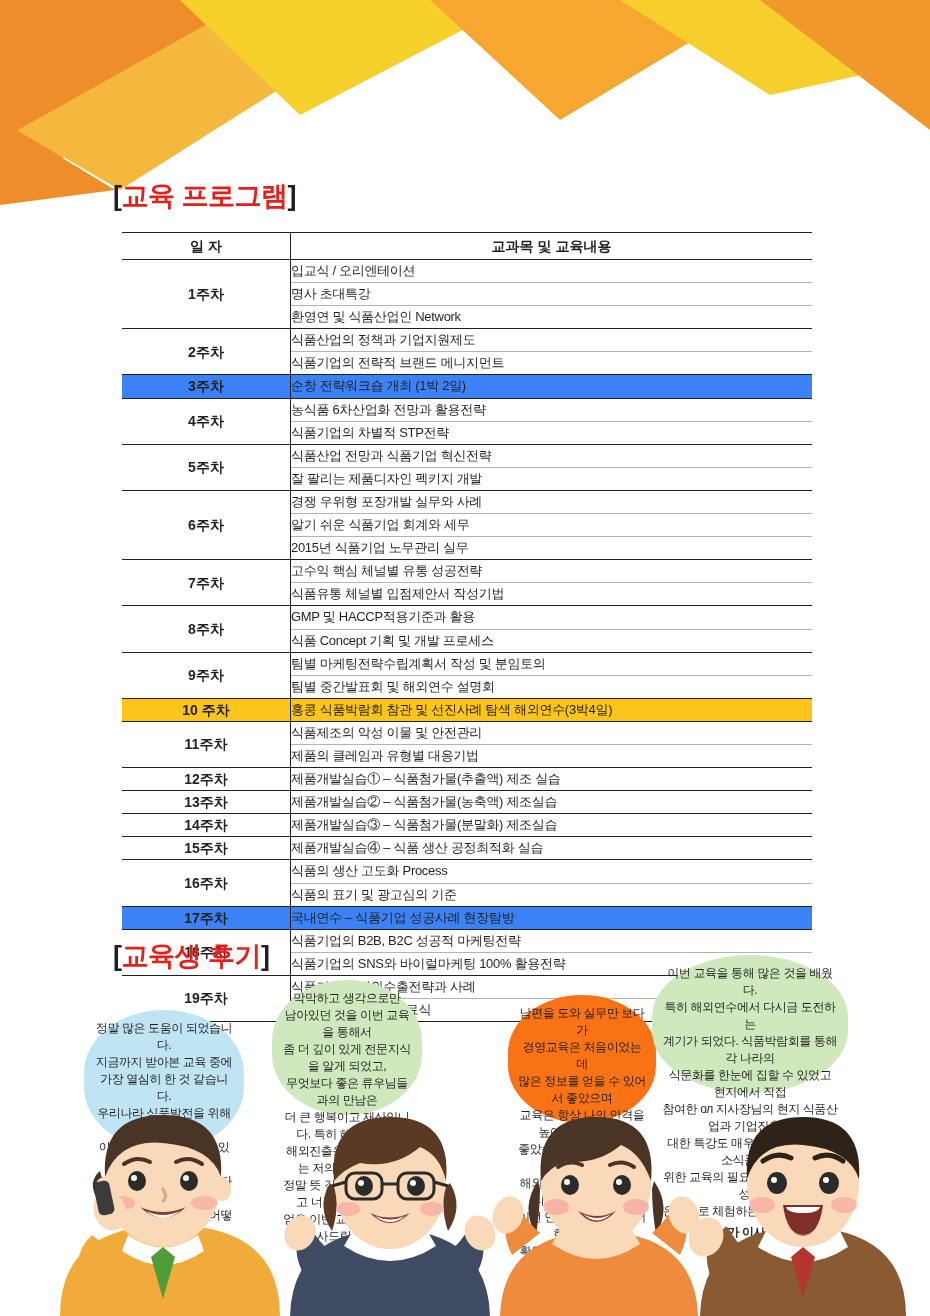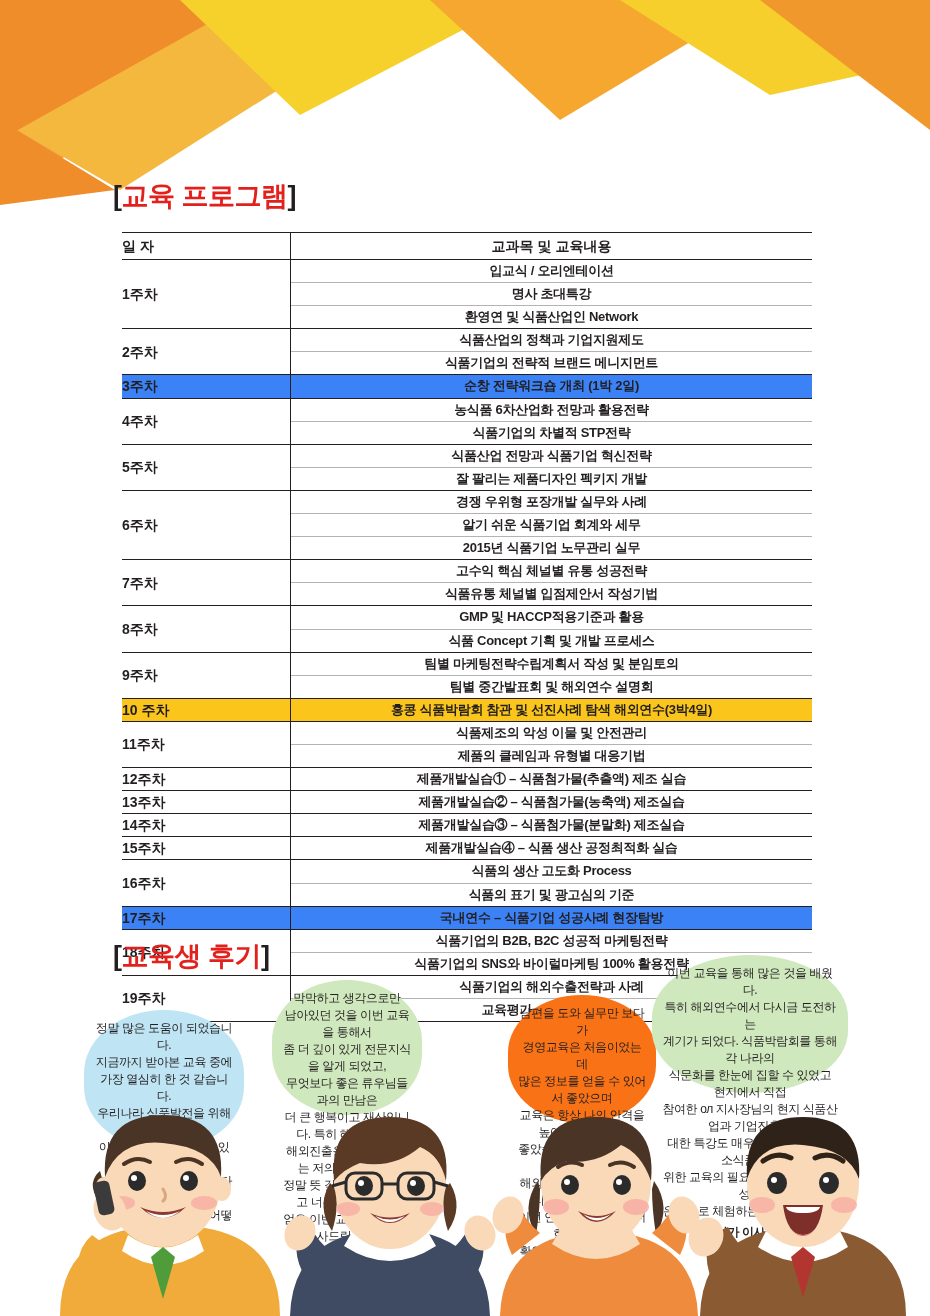--- a/index.html
+++ b/index.html
@@ -62,31 +62,30 @@
   .prog-table thead th {
     border-top: 1.6px solid #231f20;
     border-bottom: 1.2px solid #231f20;
     font-size: 14px;
     font-weight: bold;
     height: 26px;
     line-height: 26px;
   }
   .prog-table .c-week {
     width: 168px;
-    text-align: left;
+    text-align: center;
     font-weight: bold;
     font-size: 14px;
     border-right: 1.1px solid #231f20;
     border-bottom: 1.1px solid #231f20;
   }
   .prog-table .c-subj {
-    text-align: center;
+    text-align: left;
     border-bottom: 0.7px solid #b3b3b3;
     letter-spacing: -0.3px;
-    font-weight: bold;
   }
   .prog-table tr.group-end .c-subj {
     border-bottom: 1.1px solid #231f20;
   }
   .prog-table tr.last-row .c-week,
   .prog-table tr.last-row .c-subj {
     border-bottom: 1.6px solid #231f20;
   }
   .hl-light .c-week, .hl-light .c-subj { background: #3b82f6; }
   .hl-strong .c-week, .hl-strong .c-subj { background: #fbc51b; }

